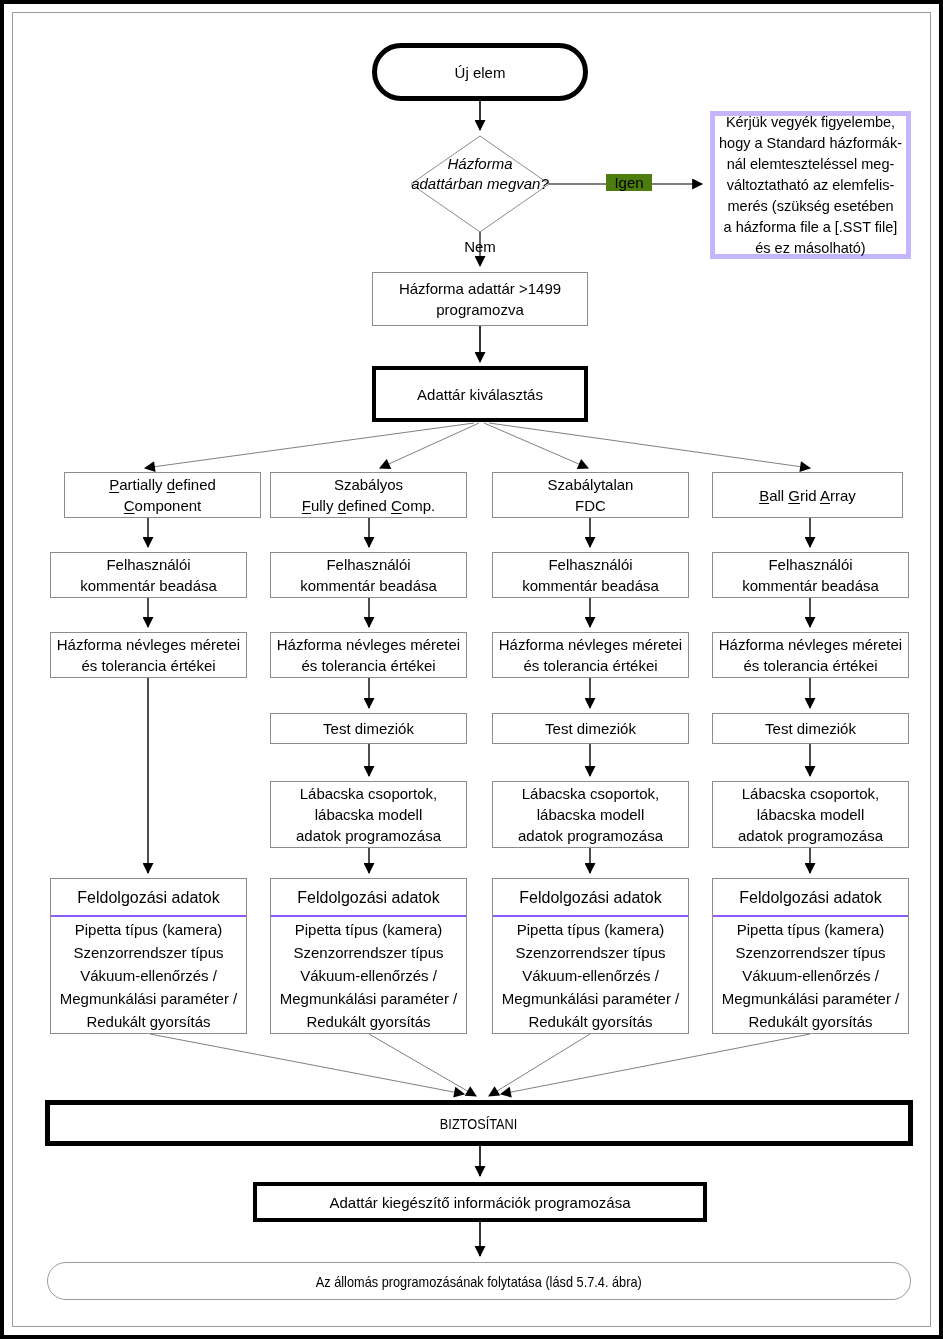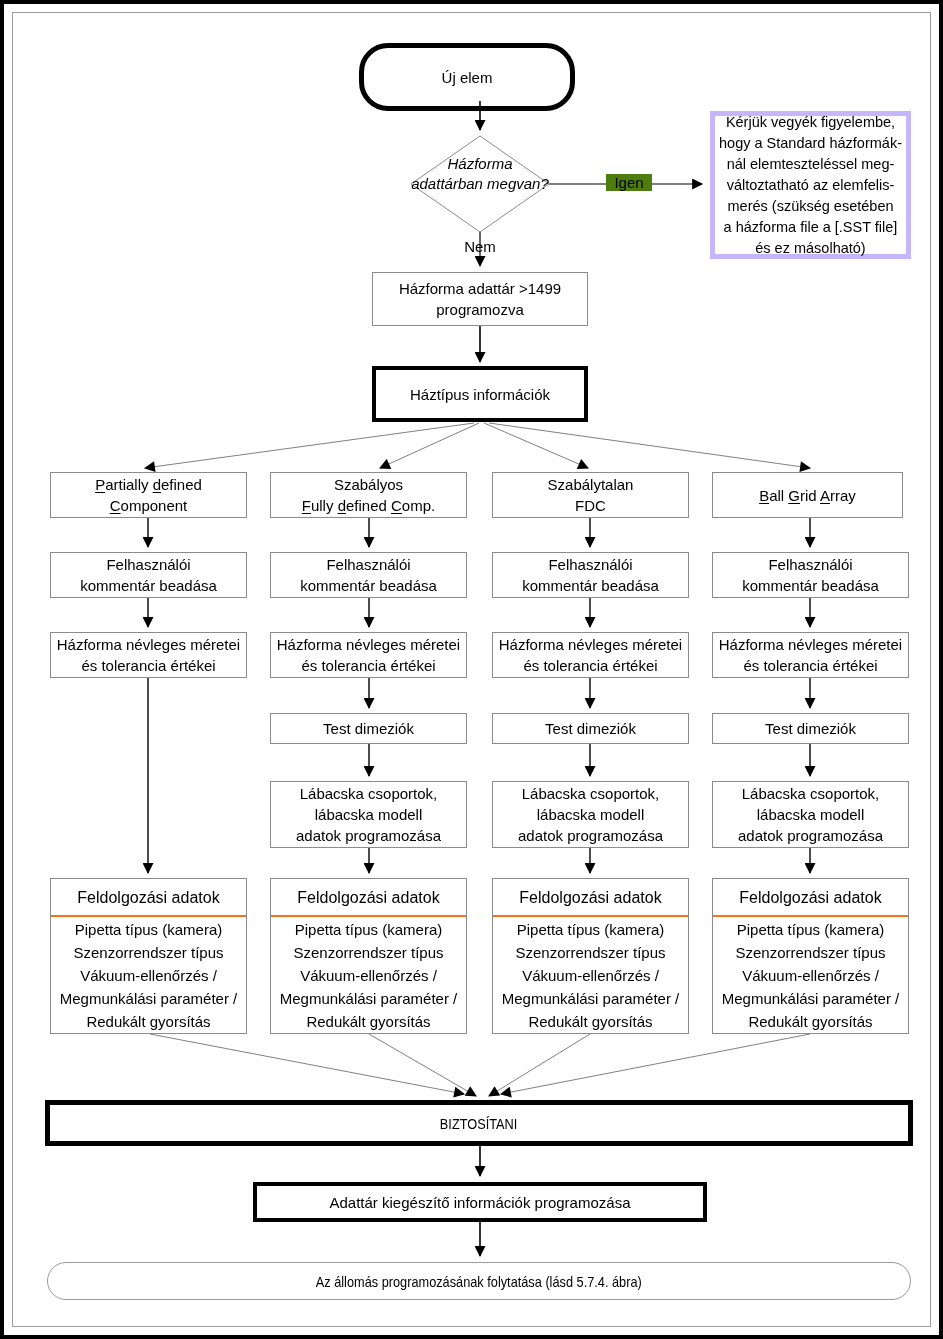--- a/index.html
+++ b/index.html
@@ -14,21 +14,21 @@
     display:flex;align-items:center;justify-content:center;text-align:center;
     font-size:15px;line-height:21px;z-index:1;box-sizing:border-box;
   }
   .box .txt{white-space:pre-line;display:block;width:100%;}
   .thick{border:4px solid #000;}
   .thick5{border:5px solid #000;}
   .terminal-start{border-radius:29px;}
   .terminal-end{border-radius:19px;border:1px solid #9b9b9b;}
   .note{font-size:14.5px;line-height:21px;border:5px solid #c4b5fd;}
   .proc{flex-direction:column;justify-content:flex-start;padding:0;}
-  .proc-head{width:100%;height:38px;display:flex;align-items:center;justify-content:center;border-bottom:2px solid #f97316;font-size:16px;box-sizing:border-box;}
+  .proc-head{width:100%;height:38px;display:flex;align-items:center;justify-content:center;border-bottom:2px solid #8b5cf6;font-size:16px;box-sizing:border-box;}
   .proc-body{flex:1;width:100%;display:flex;align-items:center;justify-content:center;white-space:pre-line;line-height:23px;}
   .freefloat{position:absolute;z-index:3;font-size:15px;text-align:center;}
   .onwire{background:#4d7c0f;padding:0 3px;}
   .diamond-text{position:absolute;z-index:3;font-size:15px;line-height:20px;text-align:center;}
   .condensed{display:inline-block;transform:scaleX(0.85);transform-origin:50% 50%;white-space:nowrap;}
   svg.wires{position:absolute;left:0;top:0;z-index:2;pointer-events:none;}
   u{text-underline-offset:2px;}
 </style>
 </head>
 <body>
@@ -79,21 +79,21 @@
 
     <line x1="150" y1="1034" x2="464" y2="1094" stroke="#808080" stroke-width="1" marker-end="url(#ah)"></line>
     <line x1="369" y1="1034" x2="476" y2="1096" stroke="#808080" stroke-width="1" marker-end="url(#ah)"></line>
     <line x1="590" y1="1034" x2="489" y2="1096" stroke="#808080" stroke-width="1" marker-end="url(#ah)"></line>
     <line x1="810" y1="1034" x2="501" y2="1094" stroke="#808080" stroke-width="1" marker-end="url(#ah)"></line>
 
     <line x1="480" y1="1146" x2="480" y2="1176" stroke="#000" stroke-width="1.6" marker-end="url(#ah)"></line>
     <line x1="480" y1="1222" x2="480" y2="1256" stroke="#000" stroke-width="1.6" marker-end="url(#ah)"></line>
   </svg>
 
-  <div class="box thick5 terminal-start" style="left:359px;top:43px;width:216px;height:68px;">
+  <div class="box thick5 terminal-start" style="left:372px;top:43px;width:216px;height:58px;">
     <span class="txt">Új elem</span>
   </div>
 
   <div class="diamond-text" style="left:410px;top:154px;width:140px;font-style:italic;">Házforma
 adattárban
 megvan?</div>
   <div class="freefloat onwire" style="left:606px;top:174px;width:40px;">Igen</div>
   <div class="freefloat" style="left:458px;top:238px;width:44px;">Nem</div>
 
   <div class="box note" style="left:710px;top:111px;width:201px;height:148px;">
@@ -105,24 +105,24 @@
 a házforma file a [.SST file]
 és ez másolható)</span>
   </div>
 
   <div class="box" style="left:372px;top:272px;width:216px;height:54px;">
     <span class="txt">Házforma adattár &gt;1499
 programozva</span>
   </div>
 
   <div class="box thick" style="left:372px;top:366px;width:216px;height:56px;">
-    <span class="txt">Háztípus információk</span>
-  </div>
-
-  <div class="box" style="left:50px;top:472px;width:197px;height:46px;">
+    <span class="txt">Adattár kiválasztás</span>
+  </div>
+
+  <div class="box" style="left:64px;top:472px;width:197px;height:46px;">
     <span class="txt"><u>P</u>artially <u>d</u>efined<br><u>C</u>omponent</span>
   </div>
   <div class="box" style="left:50px;top:552px;width:197px;height:46px;">
     <span class="txt">Felhasználói
 kommentár beadása</span>
   </div>
   <div class="box" style="left:50px;top:632px;width:197px;height:46px;">
     <span class="txt">Házforma névleges méretei
 és tolerancia értékei</span>
   </div>

